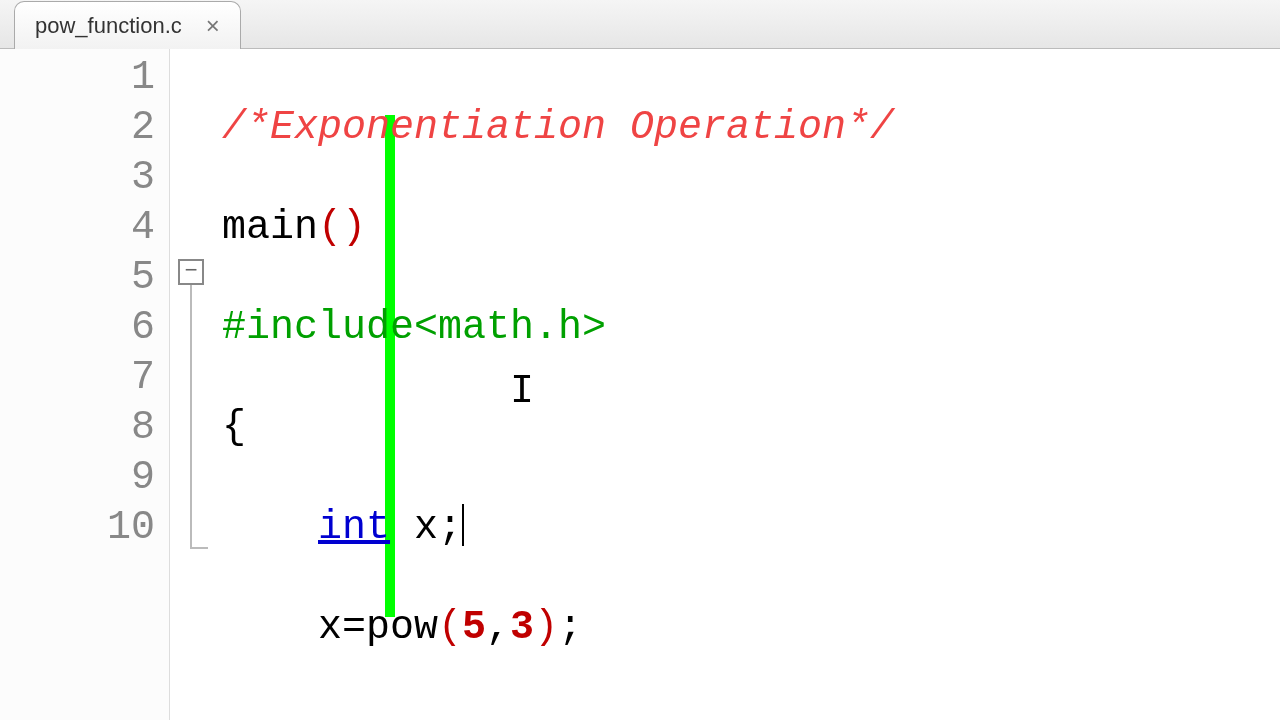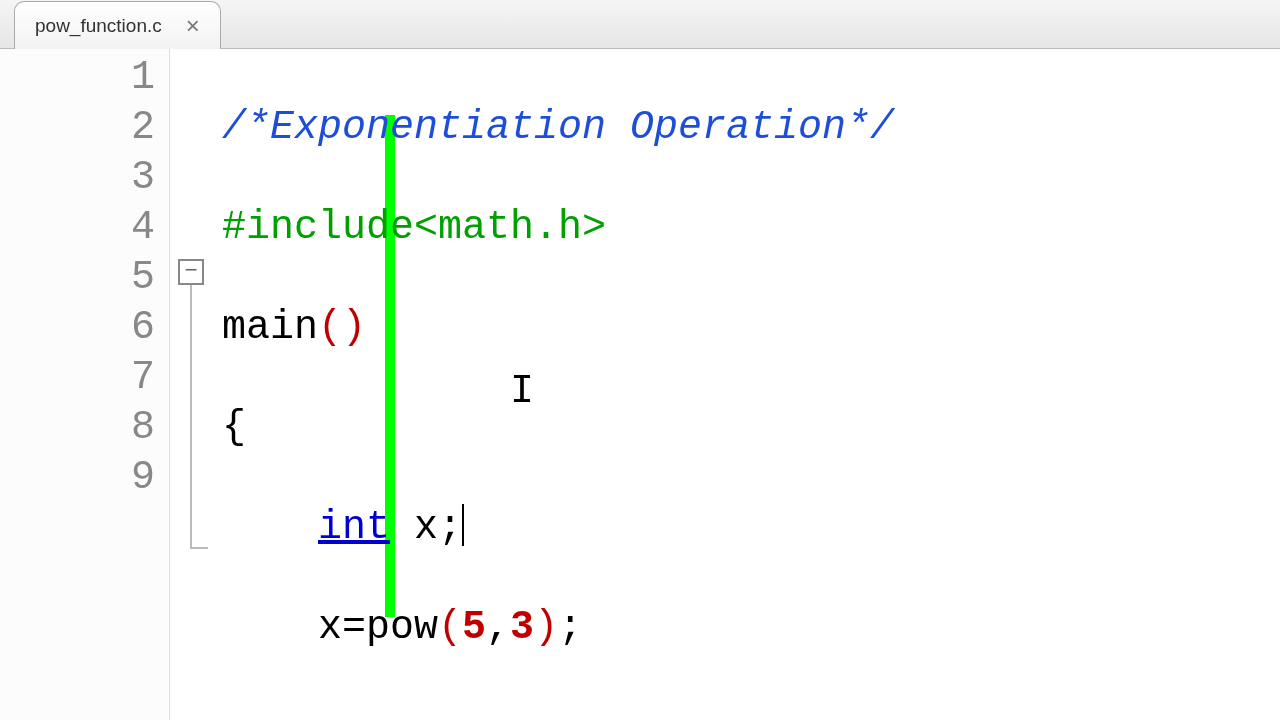--- a/index.html
+++ b/index.html
@@ -33,21 +33,21 @@
     border-top-left-radius: 10px;
     border-top-right-radius: 10px;
     padding: 8px 16px 8px 20px;
     height: 48px;
     position: relative;
     bottom: -1px;
     gap: 20px;
   }
   .tab-label {
     font-family: Tahoma, Arial, sans-serif;
-    font-size: 19px;
+    font-size: 22px;
     color: #333;
   }
   .close-icon {
     font-family: Arial, sans-serif;
     font-size: 24px;
     color: #777;
     cursor: pointer;
     padding: 0 4px;
   }
   .gutter {
@@ -114,21 +114,21 @@
   .code {
     flex: 1;
     padding-top: 4px;
     padding-left: 8px;
     font-size: 40px;
     line-height: 50px;
     white-space: pre;
     position: relative;
   }
   .code-line { height: 50px; }
-  .c-comment { color: #1d4ed8; font-style: italic; }
+  .c-comment { color: #ef4444; font-style: italic; }
   .c-pre { color: #00a000; }
   .c-kw { color: #0000d0; text-decoration: underline; }
   .c-ident { color: #000; }
   .c-paren { color: #c00000; }
   .c-num { color: #c00000; font-weight: bold; }
   .c-op { color: #000; }
   .cursor {
     display: inline-block;
     width: 2px;
     height: 42px;
@@ -168,35 +168,36 @@
     <div class="gutter">
       <div class="lineno">1</div>
       <div class="lineno">2</div>
       <div class="lineno">3</div>
       <div class="lineno">4</div>
       <div class="lineno">5</div>
       <div class="lineno">6</div>
       <div class="lineno">7</div>
       <div class="lineno">8</div>
       <div class="lineno">9</div>
+      <div class="lineno">10</div>
     </div>
 
     <div class="fold-gutter">
       <div class="change-bar"></div>
       <div class="fold-box">
           <span>−</span>
         </div>
       <div class="fold-line"></div>
       <div class="fold-line-end"></div>
     </div>
 
     <div class="code">
 <div class="code-line"><span class="c-comment">/*Exponentiation Operation*/</span></div>
+<div class="code-line"><span class="c-ident">main</span><span class="c-paren">(</span><span class="c-paren">)</span></div>
 <div class="code-line"><span class="c-pre">#include&lt;math.h&gt;</span></div>
-<div class="code-line"><span class="c-ident">main</span><span class="c-paren">(</span><span class="c-paren">)</span></div>
 <div class="code-line"><span class="c-ident">{</span></div>
 <div class="code-line">    <span class="c-kw">int</span><span class="c-ident"> x</span><span class="c-ident">;</span><span class="cursor"></span></div>
 <div class="code-line">    <span class="c-ident">x</span><span class="c-op">=</span><span class="c-ident">pow</span><span class="c-paren">(</span><span class="c-num">5</span><span class="c-ident">,</span><span class="c-num">3</span><span class="c-paren">)</span><span class="c-ident">;</span></div>
 
 
 
       <span class="textcaret">I</span>
     </div>
 
   </div>

